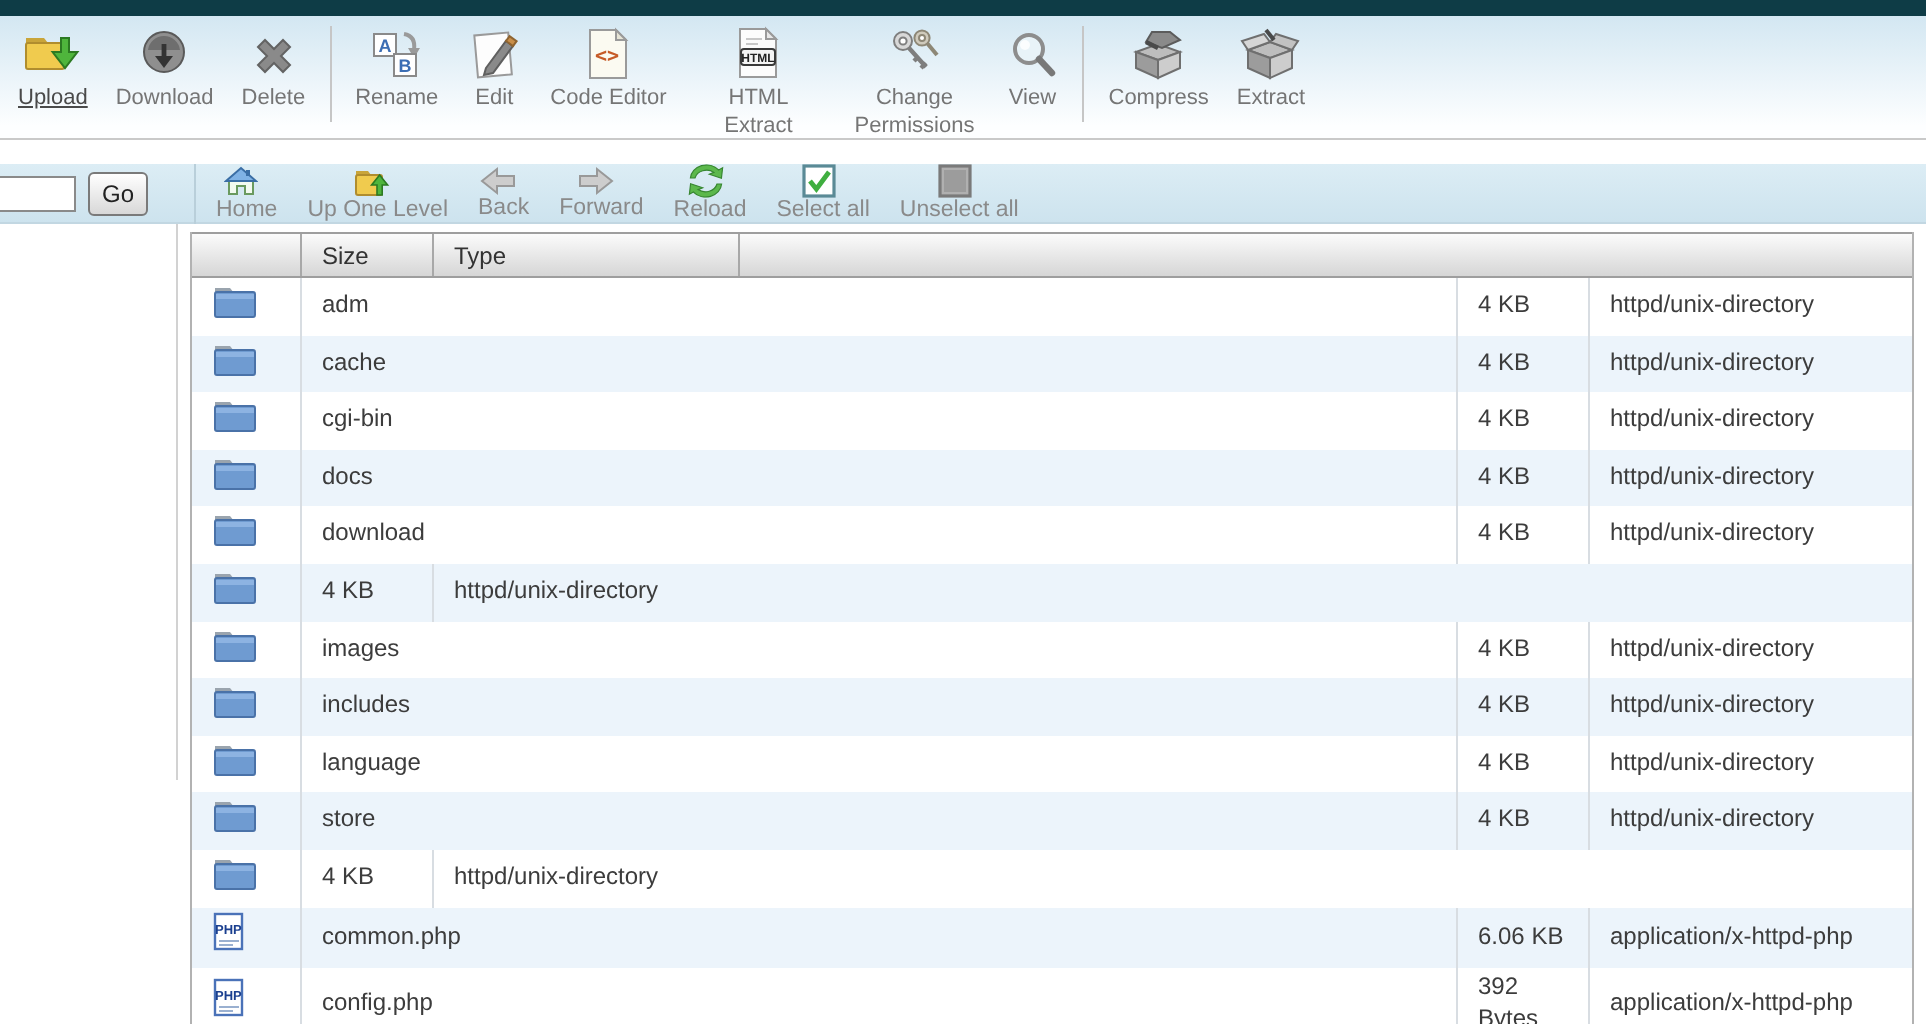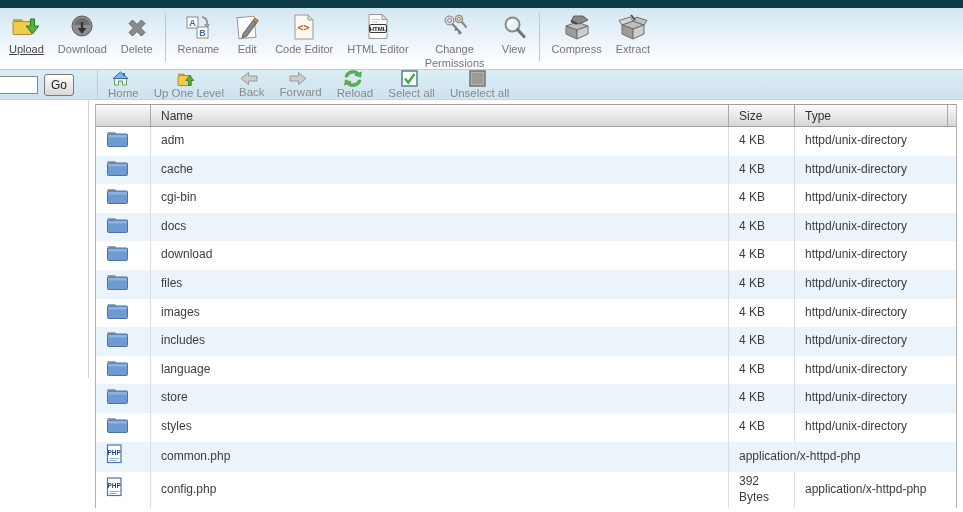--- a/index.html
+++ b/index.html
@@ -13,21 +13,21 @@
     border-bottom:1px solid #c9c9c9; display:flex; align-items:flex-start; padding:3px 0 0 2px; }
   .tool { display:flex; flex-direction:column; align-items:center; padding:1px 7px; cursor:pointer; }
   .tool .ticon { height:30px; display:flex; align-items:center; justify-content:center; }
   .tool .tlabel { font-size:11px; color:#757575; text-align:center; line-height:1.25;
     max-width:64px; margin-top:1px; }
   .tool.underline .tlabel { text-decoration:underline; color:#4a4a4a; }
   .tsep { width:1px; background:#c6c6c6; align-self:stretch; margin:2px 5px 8px 5px; }
 
   
   .navbar { height:30px; background:linear-gradient(#dcedf5,#cde3ee);
-    border-bottom:1px solid #c2d7e2; display:flex; align-items:center; }
+    border-bottom:1px solid #c2d7e2; display:flex; align-items:center;margin-top:12px; }
   .path-input { width:120px; margin-left:-82px; height:18px; border:1px solid #8a8a8a;
     font-size:11px; padding:1px 3px; font-family:"Liberation Sans", sans-serif; }
   .go-btn { margin-left:6px; height:22px; min-width:30px; border:1px solid #7a7a7a;
     border-radius:3px; background:linear-gradient(#ffffff,#d8d8d8); font-size:12px;
     color:#222; cursor:pointer; font-family:"Liberation Sans", sans-serif; }
   .nav-sep { width:1px; height:30px; background:#b9cfda; margin-left:23px; }
   .nav-items { display:flex; align-items:center; padding-left:10px; }
   .nav-item { display:flex; align-items:center; margin-right:15px; cursor:pointer;flex-direction:column; }
   .nav-item .nicon { margin-right:5px; display:flex; align-items:center; }
   .nav-item .nlabel { font-size:11.5px; color:#8a8a8a; }
@@ -129,21 +129,21 @@
       <div class="tool">
         <span class="ticon">
           <svg width="28" height="28" viewBox="0 0 28 28">
             <path d="M5 1.5h13l5 5v19H5z" fill="#fcfcfc" stroke="#9a9a9a"></path>
             <path d="M18 1.5v5h5z" fill="#e8e8e8" stroke="#9a9a9a"></path>
             <path d="M8 6.5h8M8 9h6" stroke="#c8c8c8"></path>
             <rect x="5.5" y="11.5" width="17" height="8" rx="1.5" fill="#f4f4f4" stroke="#3a3a3a"></rect>
             <text x="14" y="18" font-size="6" font-weight="bold" fill="#222" text-anchor="middle" font-family="Liberation Sans,sans-serif">HTML</text>
           </svg>
         </span>
-        <span class="tlabel">HTML Editor</span>
+        <span class="tlabel">HTML Extract</span>
       </div>
       <div class="tool">
         <span class="ticon">
           <svg width="28" height="28" viewBox="0 0 28 28">
             <g fill="#d8d8d8" stroke="#7e7e7e">
               <circle cx="8.5" cy="7.5" r="4.5"></circle>
               <circle cx="8.5" cy="7.5" r="1.8" fill="#fff"></circle>
               <path d="M11.5 11l8.5 9.5m-2.5.5l2.5-2.5m-6-1l2.5-2.5" stroke-width="2.2" fill="none"></path>
             </g>
             <g fill="#cfcabc" stroke="#8d8776">
@@ -263,21 +263,20 @@
         </div>
       </div>
   </div>
 
   <div class="content">
     <div class="pane-divider"></div>
 
     <div class="ftable">
       <div class="thead">
         <div class="hc c-icon"></div>
-        <div class="hc c-name">Name</div>
         <div class="hc c-size">Size</div>
         <div class="hc c-type">Type</div>
         <div class="hc c-spacer"></div>
       </div>
       <div id="table-body">
           <div class="tr">
             <div class="tc c-icon">
               <span class="ricon"><svg width="23" height="19" viewBox="0 0 23 19">
                   <path d="M1.5 3h7.5l2 2.5H1.5z" fill="#9aa4ae"></path>
                   <rect x="1.5" y="5" width="20" height="12.5" rx="1" fill="#6f9bd1" stroke="#4a72a8"></rect>
@@ -337,21 +336,20 @@
             <div class="tc c-type">httpd/unix-directory</div>
           </div>
           <div class="tr alt">
             <div class="tc c-icon">
               <span class="ricon"><svg width="23" height="19" viewBox="0 0 23 19">
                   <path d="M1.5 3h7.5l2 2.5H1.5z" fill="#9aa4ae"></path>
                   <rect x="1.5" y="5" width="20" height="12.5" rx="1" fill="#6f9bd1" stroke="#4a72a8"></rect>
                   <path d="M2 6h19v2.5H2z" fill="#8db3e2"></path>
                 </svg></span>
             </div>
-            <div class="tc c-name">files</div>
             <div class="tc c-size">4 KB</div>
             <div class="tc c-type">httpd/unix-directory</div>
           </div>
           <div class="tr">
             <div class="tc c-icon">
               <span class="ricon"><svg width="23" height="19" viewBox="0 0 23 19">
                   <path d="M1.5 3h7.5l2 2.5H1.5z" fill="#9aa4ae"></path>
                   <rect x="1.5" y="5" width="20" height="12.5" rx="1" fill="#6f9bd1" stroke="#4a72a8"></rect>
                   <path d="M2 6h19v2.5H2z" fill="#8db3e2"></path>
                 </svg></span>
@@ -397,33 +395,33 @@
             <div class="tc c-type">httpd/unix-directory</div>
           </div>
           <div class="tr">
             <div class="tc c-icon">
               <span class="ricon"><svg width="23" height="19" viewBox="0 0 23 19">
                   <path d="M1.5 3h7.5l2 2.5H1.5z" fill="#9aa4ae"></path>
                   <rect x="1.5" y="5" width="20" height="12.5" rx="1" fill="#6f9bd1" stroke="#4a72a8"></rect>
                   <path d="M2 6h19v2.5H2z" fill="#8db3e2"></path>
                 </svg></span>
             </div>
-            <div class="tc c-name">styles</div>
             <div class="tc c-size">4 KB</div>
             <div class="tc c-type">httpd/unix-directory</div>
           </div>
           <div class="tr alt">
             <div class="tc c-icon">
               <span class="ricon"><svg width="17" height="21" viewBox="0 0 17 21">
                   <rect x="1.5" y="1" width="13.5" height="17.5" fill="#fff" stroke="#4a72b8" stroke-width="1.2"></rect>
                   <text x="8.2" y="11" font-size="6.5" font-weight="bold" fill="#1a3f8f" text-anchor="middle" font-family="Liberation Sans,sans-serif">PHP</text>
                   <path d="M3.5 14.5h10M3.5 16.5h7" stroke="#9ab0d0"></path>
                 </svg></span>
             </div>
             <div class="tc c-name">common.php</div>
+            <div class="tc c-size">6.06 KB</div>
             <div class="tc c-type">application/x-httpd-php</div>
           </div>
           <div class="tr">
             <div class="tc c-icon">
               <span class="ricon"><svg width="17" height="21" viewBox="0 0 17 21">
                   <rect x="1.5" y="1" width="13.5" height="17.5" fill="#fff" stroke="#4a72b8" stroke-width="1.2"></rect>
                   <text x="8.2" y="11" font-size="6.5" font-weight="bold" fill="#1a3f8f" text-anchor="middle" font-family="Liberation Sans,sans-serif">PHP</text>
                   <path d="M3.5 14.5h10M3.5 16.5h7" stroke="#9ab0d0"></path>
                 </svg></span>
             </div>

